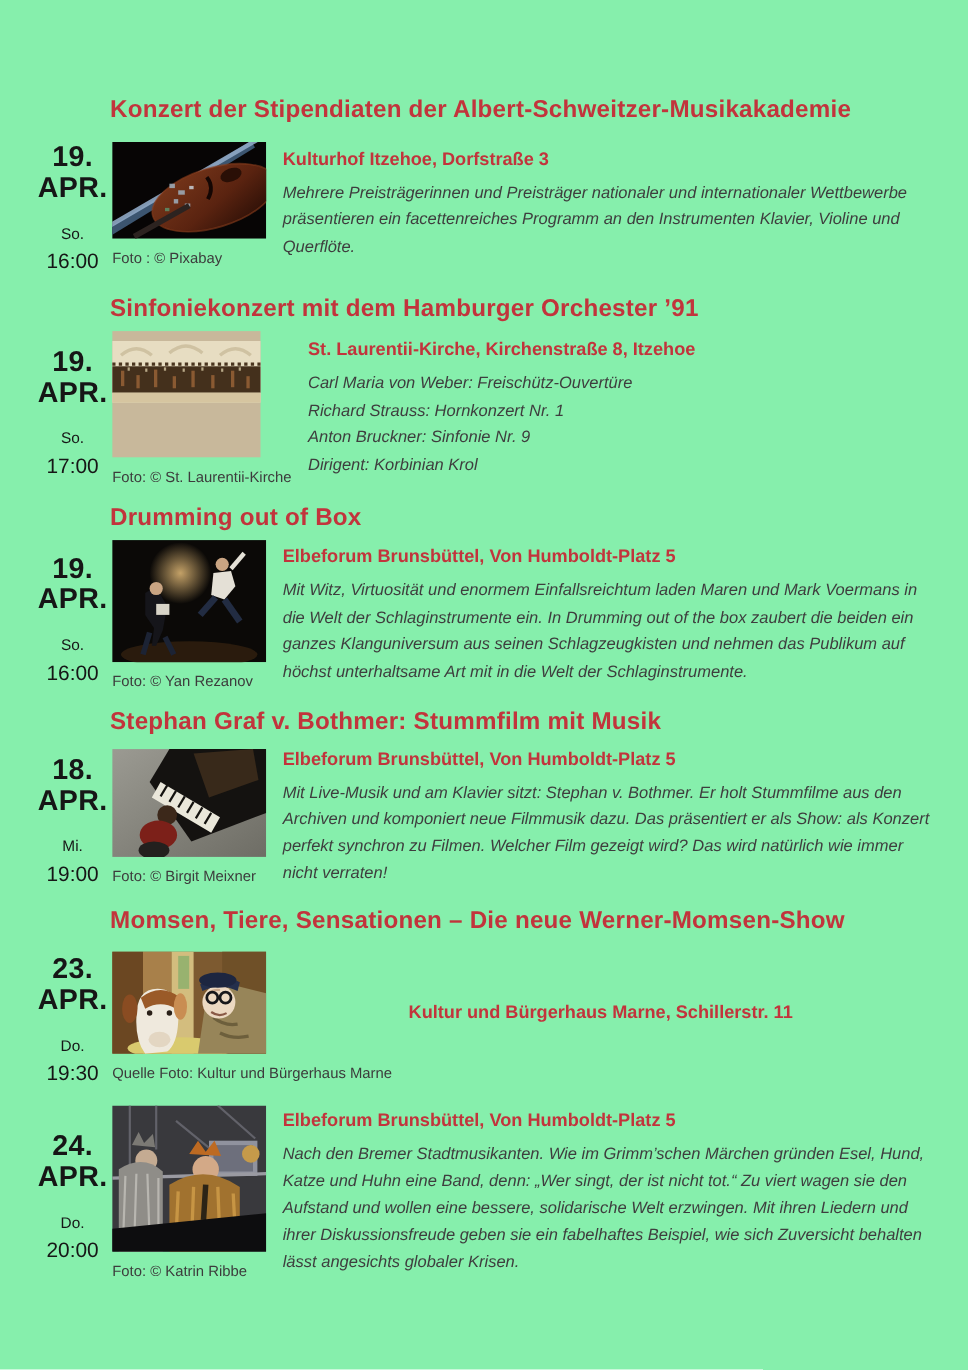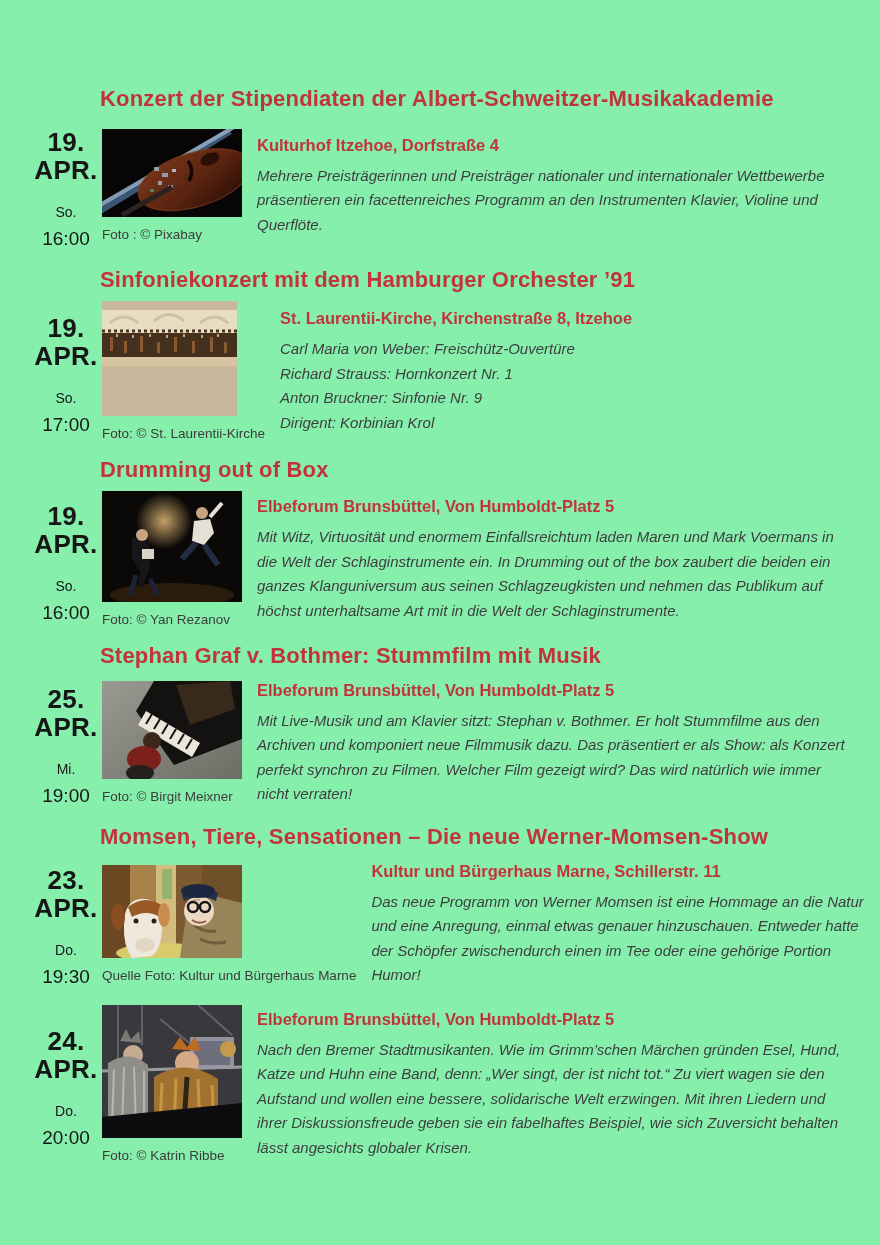--- a/index.html
+++ b/index.html
@@ -64,21 +64,21 @@
   <rect x="56" y="52" width="4" height="4"></rect>
                   <rect x="66" y="56" width="5" height="3"></rect>
   <rect x="48" y="60" width="4" height="3" fill="#5d8f6a"></rect>
                   <rect x="70" y="40" width="4" height="3" fill="#c8cfd6"></rect>
  </g>
  <line x1="20" y1="86" x2="70" y2="58" stroke="#2c2320" stroke-width="5"></line>
 </svg></div>
         <div class="photo-credit">Foto : © Pixabay</div>
       </div>
       <div class="text-col">
-        <div class="venue">Kulturhof Itzehoe, Dorfstraße 4</div>
+        <div class="venue">Kulturhof Itzehoe, Dorfstraße 3</div>
         <div class="desc">Mehrere Preisträgerinnen und Preisträger nationaler und internationaler Wettbewerbe präsentieren ein facettenreiches Programm an den Instrumenten Klavier, Violine und Querflöte.</div>
       </div>
     </div>
   </section>
 
   <section class="event">
     <h2 class="event-title">Sinfoniekonzert mit dem Hamburger Orchester ’91</h2>
     <div class="event-body">
       <div class="date-col">
         <div class="d-day">19.</div>
@@ -173,21 +173,21 @@
         <div class="venue">Elbeforum Brunsbüttel, Von Humboldt-Platz 5</div>
         <div class="desc">Mit Witz, Virtuosität und enormem Einfallsreichtum laden Maren und Mark Voermans in die Welt der Schlaginstrumente ein. In Drumming out of the box zaubert die beiden ein ganzes Klanguniversum aus seinen Schlagzeugkisten und nehmen das Publikum auf höchst unterhaltsame Art mit in die Welt der Schlaginstrumente.</div>
       </div>
     </div>
   </section>
 
   <section class="event">
     <h2 class="event-title">Stephan Graf v. Bothmer: Stummfilm mit Musik</h2>
     <div class="event-body">
       <div class="date-col">
-        <div class="d-day">25.</div>
+        <div class="d-day">18.</div>
         <div class="d-month">APR.</div>
         <div class="d-weekday">Mi.</div>
         <div class="d-time">19:00</div>
       </div>
       <div class="media-col">
         <div class="event-image" title="Pianist am Flügel von oben">
 <svg width="140" height="98" viewBox="0 0 140 98" xmlns="http://www.w3.org/2000/svg">
  <defs>
   <linearGradient id="fl" x1="0" y1="0" x2="1" y2="1">
    <stop offset="0" stop-color="#9b9a92"></stop>
@@ -257,21 +257,20 @@
   <ellipse cx="62" cy="50" rx="6" ry="12" fill="#c98d52"></ellipse>
   <circle cx="34" cy="56" r="2.5" fill="#2a2018"></circle>
   <circle cx="52" cy="56" r="2.5" fill="#2a2018"></circle>
   <ellipse cx="43" cy="80" rx="10" ry="7" fill="#e3d6c2"></ellipse>
  </g>
 </svg></div>
         <div class="photo-credit">Quelle Foto: Kultur und Bürgerhaus Marne</div>
       </div>
       <div class="text-col">
         <div class="venue">Kultur und Bürgerhaus Marne, Schillerstr. 11</div>
-        <div class="desc">Das neue Programm von Werner Momsen ist eine Hommage an die Natur und eine Anregung, einmal etwas genauer hinzuschauen. Entweder hatte der Schöpfer zwischendurch einen im Tee oder eine gehörige Portion Humor!</div>
       </div>
     </div>
   </section>
 
   <section class="event">
     <div class="event-body">
       <div class="date-col">
         <div class="d-day">24.</div>
         <div class="d-month">APR.</div>
         <div class="d-weekday">Do.</div>

